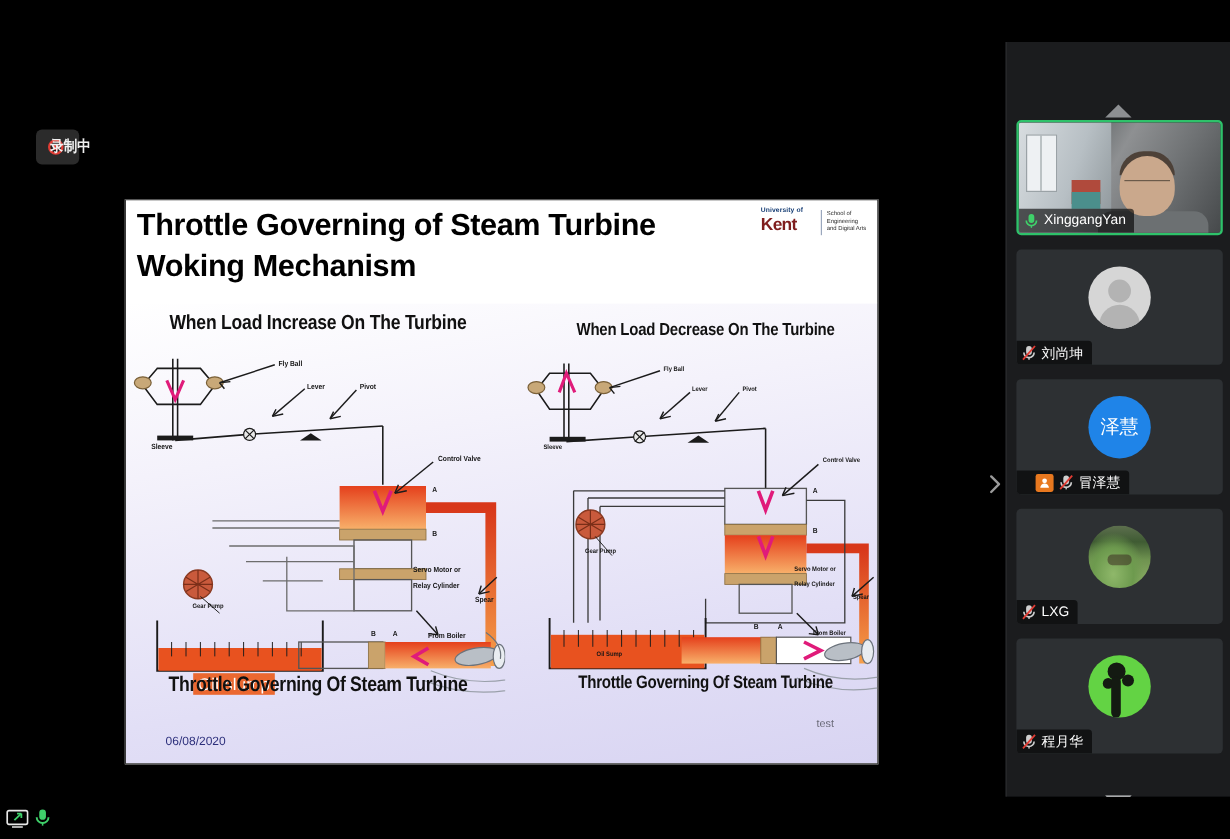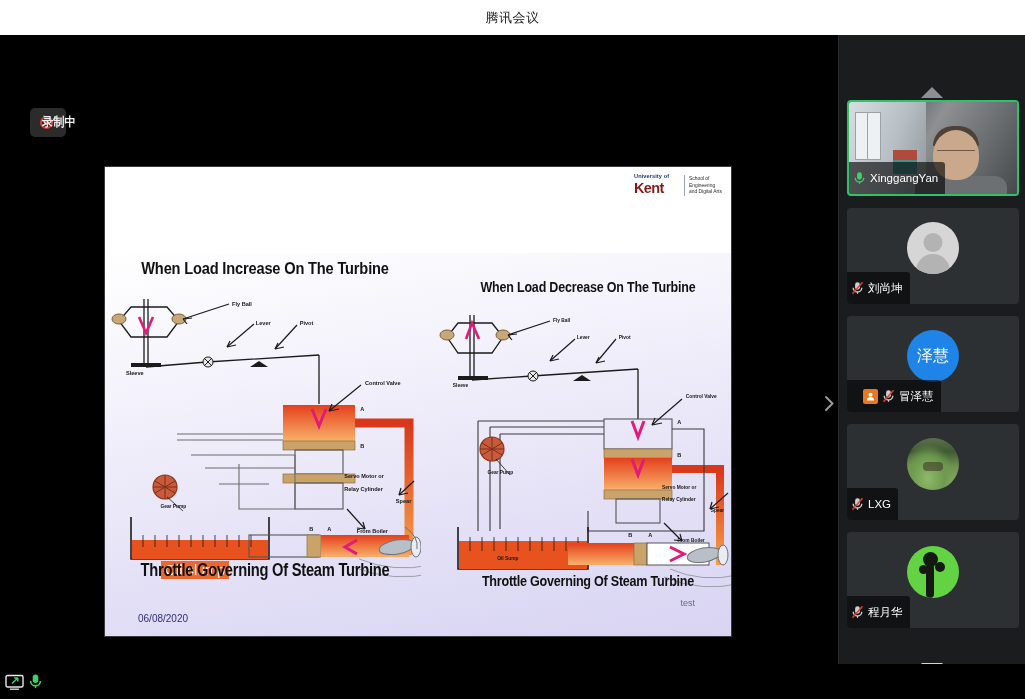--- a/index.html
+++ b/index.html
@@ -61,21 +61,21 @@
   .kent-logo .k-left { width:46px; }
   .kent-logo .k-uni { font-size:5.6px; color:#123a72; line-height:1; font-weight:bold;
                       letter-spacing:.1px; }
   .kent-logo .k-kent { font-size:14.5px; color:#7f1d1d; font-weight:bold; line-height:1;
                        margin-top:1px; letter-spacing:-.6px; }
   .kent-logo .k-bar { width:1px; height:21px; background:#9aa7bd; margin:1px 4px 0 4px; }
   .kent-logo .k-right { font-size:4.9px; color:#2a2a2a; line-height:1.35; padding-top:2px; }
 
   .diagram { position:absolute; }
   .dia-left  { left:4px;   top:92px;  width:312px; height:340px; }
-  .dia-right { left:333px; top:112px; width:300px; height:330px; }
+  .dia-right { left:333px; top:100px; width:300px; height:330px; }
 
   .dia-title {
     position:absolute; left:0; right:0; top:0; text-align:center;
     font-weight:bold; color:#111; font-family:"Liberation Sans", sans-serif;
     transform:scaleX(.86); letter-spacing:-.2px;
   }
   .dia-left  .dia-title { font-size:17px; }
   .dia-right .dia-title { font-size:14.5px; }
 
   .dia-foot {
@@ -119,21 +119,21 @@
               border-bottom:11px solid #8d8f92; }
   .tri.down { border-left:11px solid transparent; border-right:11px solid transparent;
               border-top:11px solid #d2d4d6; }
 
   .tile {
     position:absolute; left:8px; width:172px; height:96px;
     background:#2d3033; border-radius:4px; overflow:hidden;
   }
   .tile.active { border:2px solid #2ec26a; }
   .tile .namebar {
-    position:absolute; left:0; bottom:0; height:32px; padding:0 7px 0 4px;
+    position:absolute; left:0; bottom:0; height:20px; padding:0 7px 0 4px;
     background:rgba(0,0,0,.62); display:flex; align-items:center; gap:4px;
     border-top-right-radius:3px;
   }
   .tile .pname { font-size:11.5px; color:#fff; white-space:nowrap; }
   .host-badge {
     width:15px; height:15px; background:#e8781f; border-radius:2px;
     display:flex; align-items:center; justify-content:center; flex:none;
   }
 
   .avatar { position:absolute; left:50%; top:42%; transform:translate(-50%,-50%);
@@ -197,42 +197,40 @@
     position:absolute; left:0; top:664px; width:1025px; height:35px;
     background:#000; display:flex; align-items:center; gap:4px; padding-left:5px;
   }
   #bottombar .share-text { font-size:14.5px; color:#f2f2f2; }
 </style>
 </head>
 <body>
 
 <div id="app">
 
-  <div id="titlebar">
-    <span class="title">腾讯会议</span>
-  </div>
 
   <div id="stage">
 
     <div id="rec-badge">
       <span id="rec-dot"></span>
       <span class="lbl">录制中</span>
     </div>
 
     <div id="next-chev">
       <svg width="11" height="17" viewBox="0 0 11 17">
           <path d="M2 2 L8.5 8.5 L2 15" stroke="#9a9a9a" stroke-width="2" fill="none" stroke-linecap="round" stroke-linejoin="round"></path>
         </svg>
     </div>
 
     <div id="slide">
       <div class="slide-inner">
         <div class="slide-bg"></div>
         <div class="slide-head"></div>
 
+        <div class="slide-title">Throttle Governing of Steam Turbine Woking Mechanism</div>
 
         <div class="kent-logo">
           <div class="k-left">
             <div class="k-uni">University of</div>
             <div class="k-kent">Kent</div>
           </div>
           <div class="k-bar"></div>
           <div class="k-right">
             <div>School of</div>
             <div>Engineering</div>

